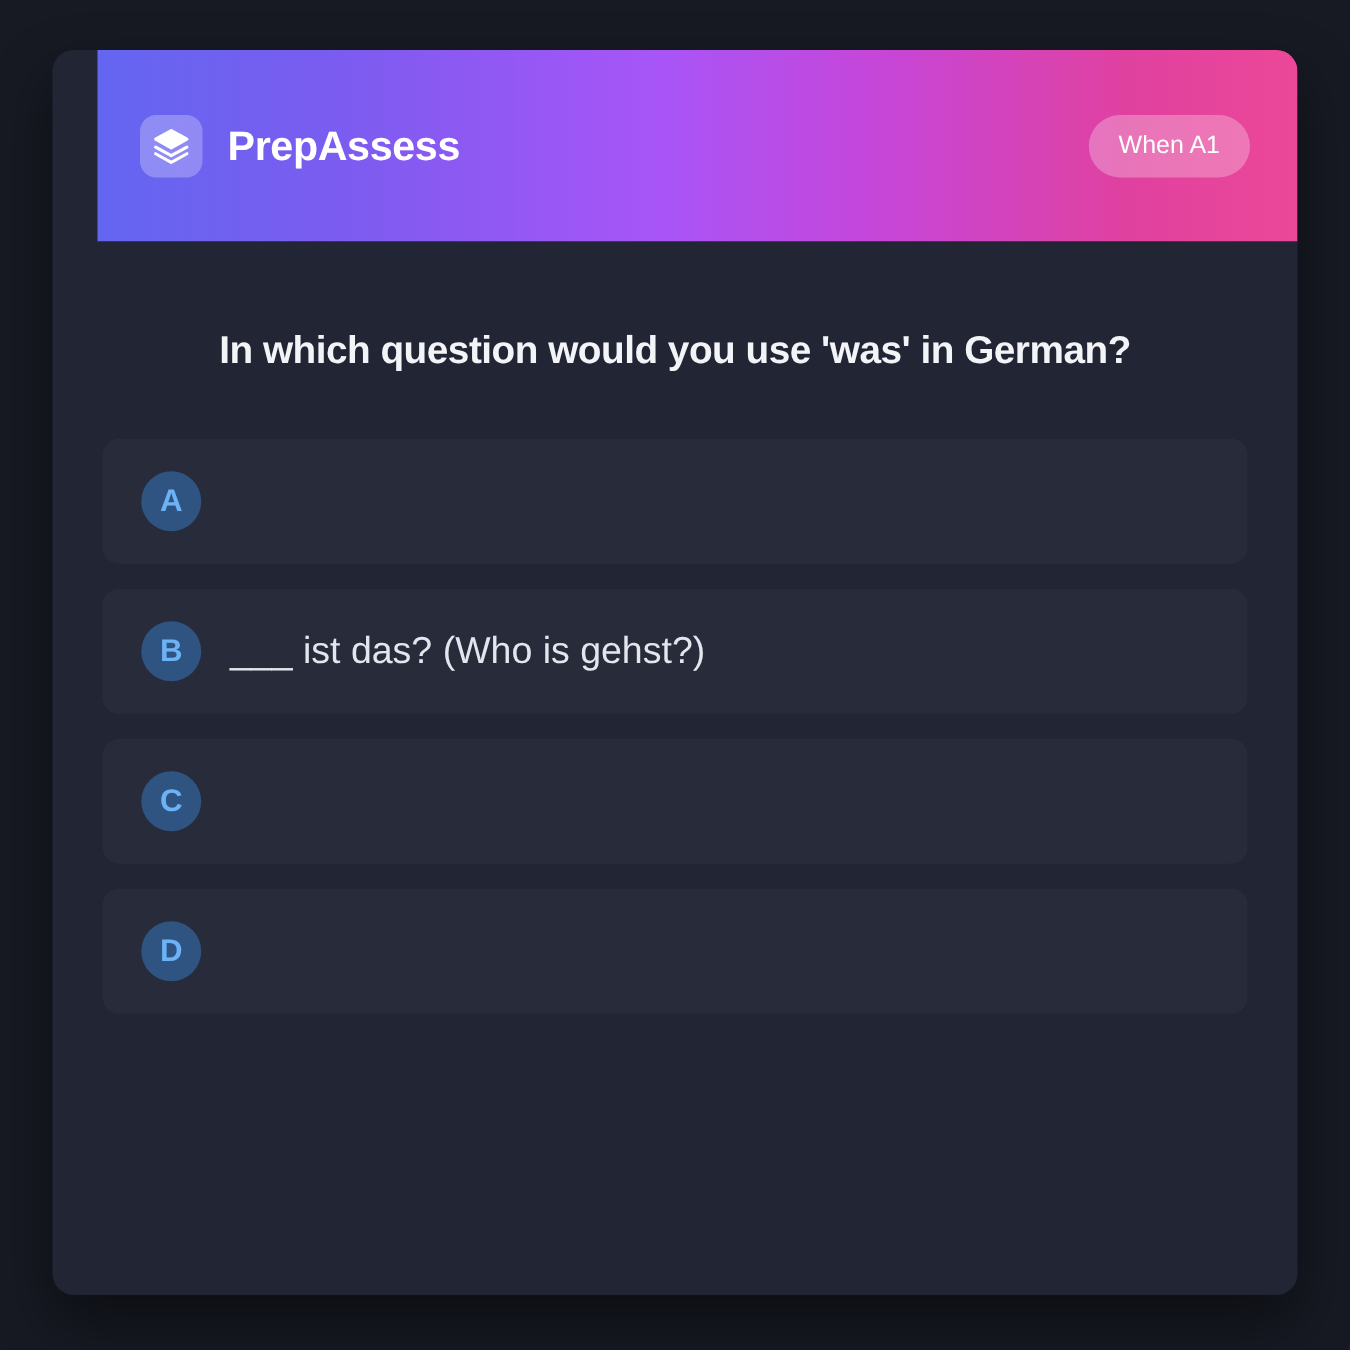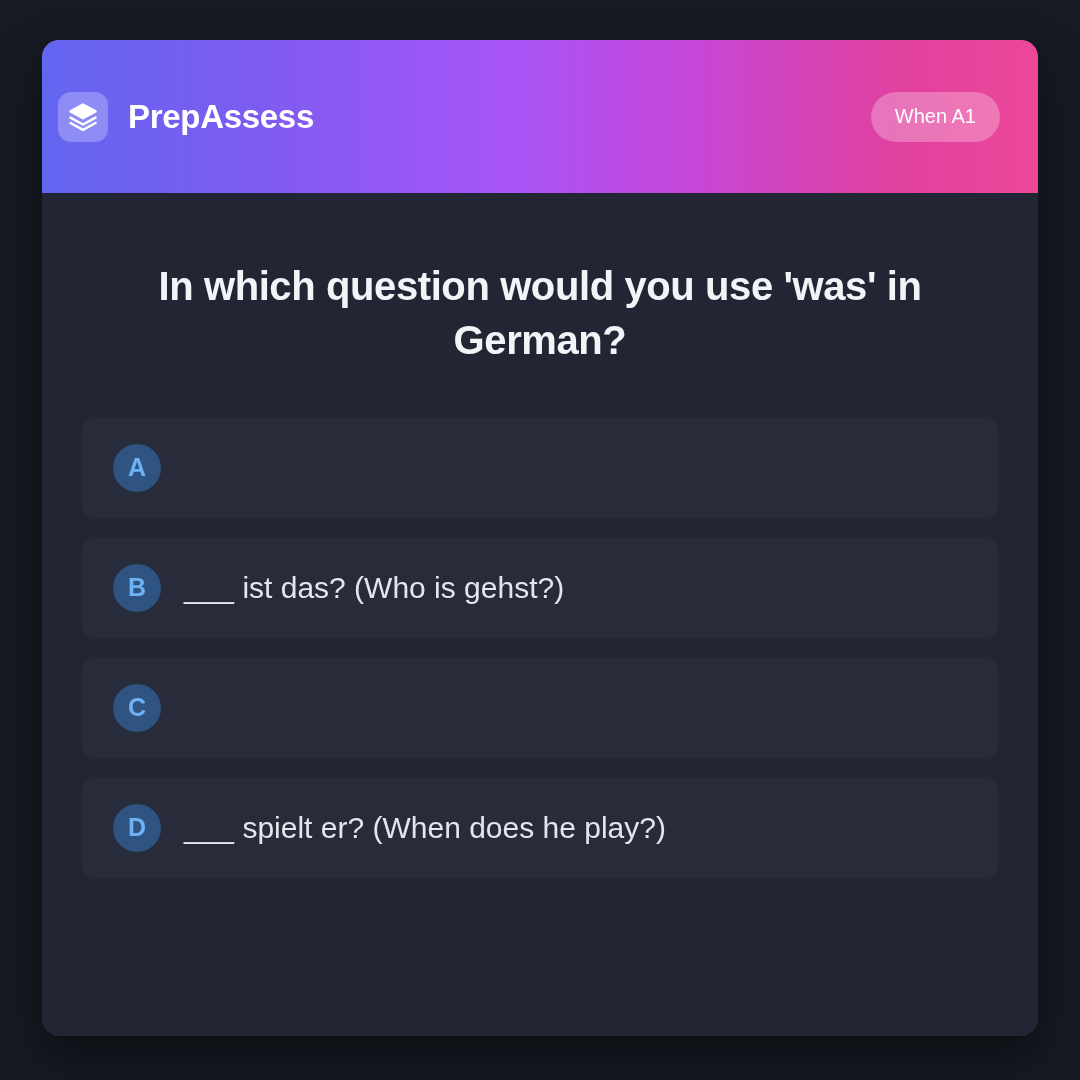--- a/index.html
+++ b/index.html
@@ -44,21 +44,22 @@
     background: linear-gradient(90deg,
         #6366f1 0%,
         #7b5cf0 20%,
         #a855f7 47%,
         #c646d9 65%,
         #e0419f 86%,
         #ec4899 100%);
     display: flex;
     align-items: center;
     justify-content: space-between;
-    padding: 0 38px 0 16px;
+    padding: 0 38px 0 34px;
+    margin-left: 36px;
   }
 
   .brand {
     display: flex;
     align-items: center;
     gap: 20px;
   }
 
   .logo-badge {
     width: 50px;
@@ -94,21 +95,21 @@
   
   .card-body {
     flex: 1 1 auto;
     padding: 66px 40px 0;
     display: flex;
     flex-direction: column;
   }
 
   .question-title {
     color: #f2f4f7;
-    font-size: 40px;
+    font-size: 31px;
     font-weight: bold;
     line-height: 1.36;
     text-align: center;
     letter-spacing: -0.4px;
     padding: 0 22px;
   }
 
   .options {
     margin-top: 50px;
     display: flex;
@@ -182,20 +183,19 @@
           <span class="option-letter">B</span>
           <span class="option-text">___ ist das? (Who is gehst?)</span>
         </div>
 
         <div class="option-row">
           <span class="option-letter">C</span>
         </div>
 
         <div class="option-row">
           <span class="option-letter">D</span>
-          <span class="option-text">___ spielt er? (When does he play?)</span>
         </div>
 
       </div>
     </div>
 
   </div>
 </div>
 
 </body></html>

